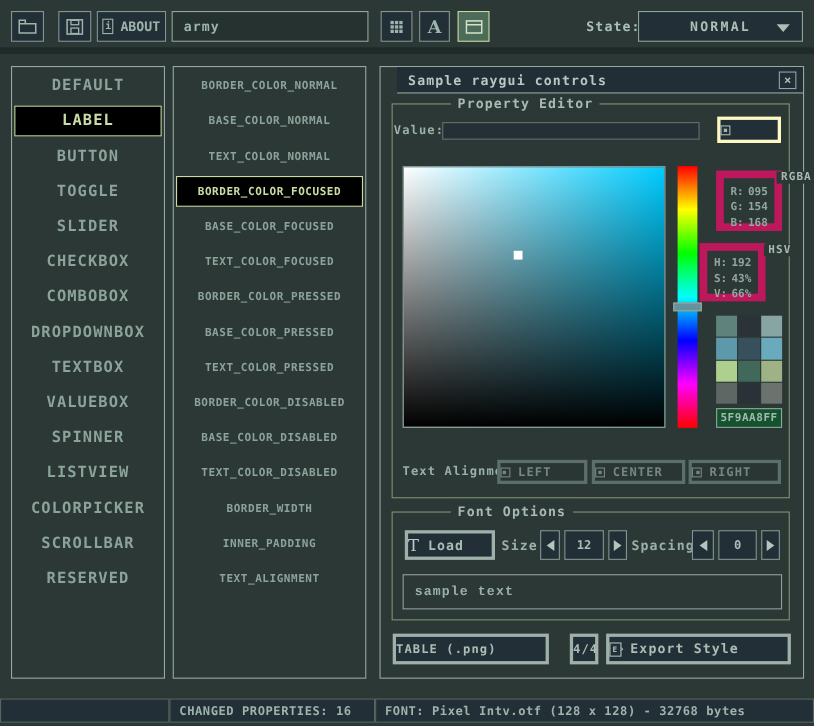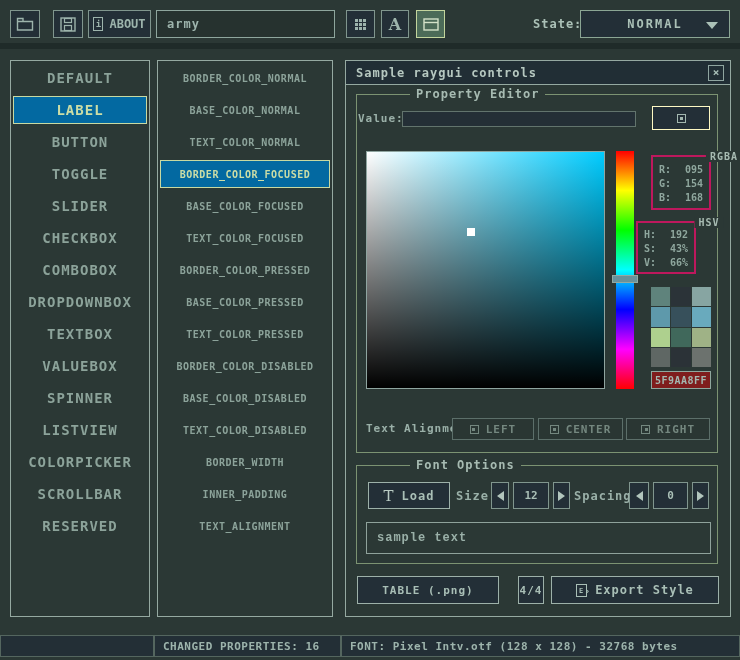--- a/index.html
+++ b/index.html
@@ -43,60 +43,60 @@
   .font-a { font-family:"DejaVu Serif", serif; font-size:16px; color:#9db4ac; }
   .info-glyph { width:10px; height:14px; border:1px solid #9db4ac; font-size:9px; line-height:12px;
     text-align:center; margin-right:6px; color:#9db4ac; }
   
   .panel { position:absolute; border:1px solid #95a9a1; }
   .list-col { display:flex; flex-direction:column; padding-top:1px; }
   .list-item { height:32px; flex:0 0 32px; display:flex; align-items:center; justify-content:center;
     letter-spacing:1px; color:#8ca39a; }
   #controls-list .list-item { font-size:14px; }
   #props-list .list-item { font-size:10px; letter-spacing:0.5px; }
-  .list-item.selected { background:#0369a1; border:1px solid #c8d9a1; color:#cbdda6;
+  .list-item.selected { background:#000000; border:1px solid #c8d9a1; color:#cbdda6;
     height:28px; flex-basis:28px; margin:2px; }
   
   #sample-window { left:345px; top:60px; width:386px; height:557px; }
-  .titlebar { position:absolute; left:0; top:0; right:0; height:24px; background:#212e35;
+  .titlebar { position:absolute; left:15px; top:0; right:0; height:24px; background:#212e35;
     border-bottom:1px solid #95a9a1; display:flex; align-items:center; }
   .title-text { font-size:12px; color:#b6c8c0; letter-spacing:1px; padding-left:10px; }
   .close-btn { position:absolute; right:6px; top:4px; width:16px; height:16px;
     border:1px solid #8fa5a0; color:#a9bfb8; font-size:11px; line-height:14px; text-align:center; }
   .group { position:absolute; border:1px solid #7c9372; }
   .group-label { position:absolute; top:-8px; left:10px; background:#2b3835; padding:0 6px;
     font-size:12px; color:#a7bbb2; letter-spacing:1px; white-space:nowrap;margin-left:43px; }
   .group-label.small { font-size:10px; left:50%; transform:translateX(-50%); top:-6px; padding:0 4px; }
   .dim { color:#62766f; }
   .field { background:#242f36; border:1px solid #62746d; }
-  .wbtn { background:#232f37; border:1px solid #fef9c3; color:#a3b8b0;
-    display:flex; align-items:center; justify-content:center; font-size:11px; letter-spacing:1px; }
+  .wbtn { background:#232f37; border:3px solid #fef9c3; color:#a3b8b0;
+    display:flex; align-items:center; font-size:11px; letter-spacing:1px; }
   .wbtn.bright { border-color:#9db1a9; color:#a9bfb6; }
   .wbtn.dim-btn { background:#2a3633; border-color:#5c6f6a; color:#74877f; }
   .sq-icon { width:9px; height:9px; border:1px solid currentColor; position:relative; margin-right:7px; }
   .sq-icon::after { content:''; position:absolute; width:3px; height:3px; background:currentColor; top:2px; }
   .sq-left::after { left:1px; } .sq-center::after { left:2px; } .sq-right::after { right:1px; }
   .sq-icon.solo { margin:0; }
   
   #sv-picker { position:absolute; left:20px; top:90px; width:239px; height:238px;
     border:1px solid #8fa5a0;
     background:linear-gradient(to bottom, rgba(0,0,0,0), #000),
                linear-gradient(to right, #fff, hsl(192,100%,50%)); }
   #sv-cursor { position:absolute; left:100px; top:76px; width:8px; height:8px; background:#fff; }
   #hue-bar { position:absolute; left:270px; top:90px; width:18px; height:238px;
     background:linear-gradient(to bottom,#f00 0%,#ff0 16.6%,#0f0 33.3%,#0ff 50%,#00f 66.6%,#f0f 83.3%,#f00 100%); }
   #hue-handle { position:absolute; left:-4px; top:124px; width:26px; height:8px;
     background:#68929b; border:1px solid #93a9a1; }
-  .mini-group { position:absolute; border:2px solid #be185d; font-size:10px; }
+  .mini-group { position:absolute; border:7px solid #be185d; font-size:10px; }
   .mini-row { display:flex; justify-content:space-between; padding:0 6px; line-height:14px; color:#8fa79e; }
   #swatch-grid { position:absolute; left:305px; top:226px; width:60px; height:80px;
     display:grid; grid-template-columns:repeat(3,1fr); grid-auto-rows:1fr; gap:1px; }
   #swatch-grid div { width:100%; height:100%; }
   #hex-box { position:absolute; left:305px; top:310px; width:60px; height:18px;
-    border:1px solid #8fa79e; background:#7f1d1d; color:#a3b8b0; font-size:10px;
+    border:1px solid #8fa79e; background:#14532d; color:#a3b8b0; font-size:10px;
     display:flex; align-items:center; justify-content:center; letter-spacing:0.5px; }
   
   .spin-btn { position:absolute; background:#232f37; border:1px solid #80968e;
     display:flex; align-items:center; justify-content:center; }
   .tri-l { width:0; height:0; border-top:5px solid transparent; border-bottom:5px solid transparent;
     border-right:7px solid #b2c6bd; }
   .tri-r { width:0; height:0; border-top:5px solid transparent; border-bottom:5px solid transparent;
     border-left:7px solid #b2c6bd; }
   .val-box { position:absolute; background:#232f37; border:1px solid #80968e; color:#a9bfb6;
     display:flex; align-items:center; justify-content:center; font-size:11px; }

